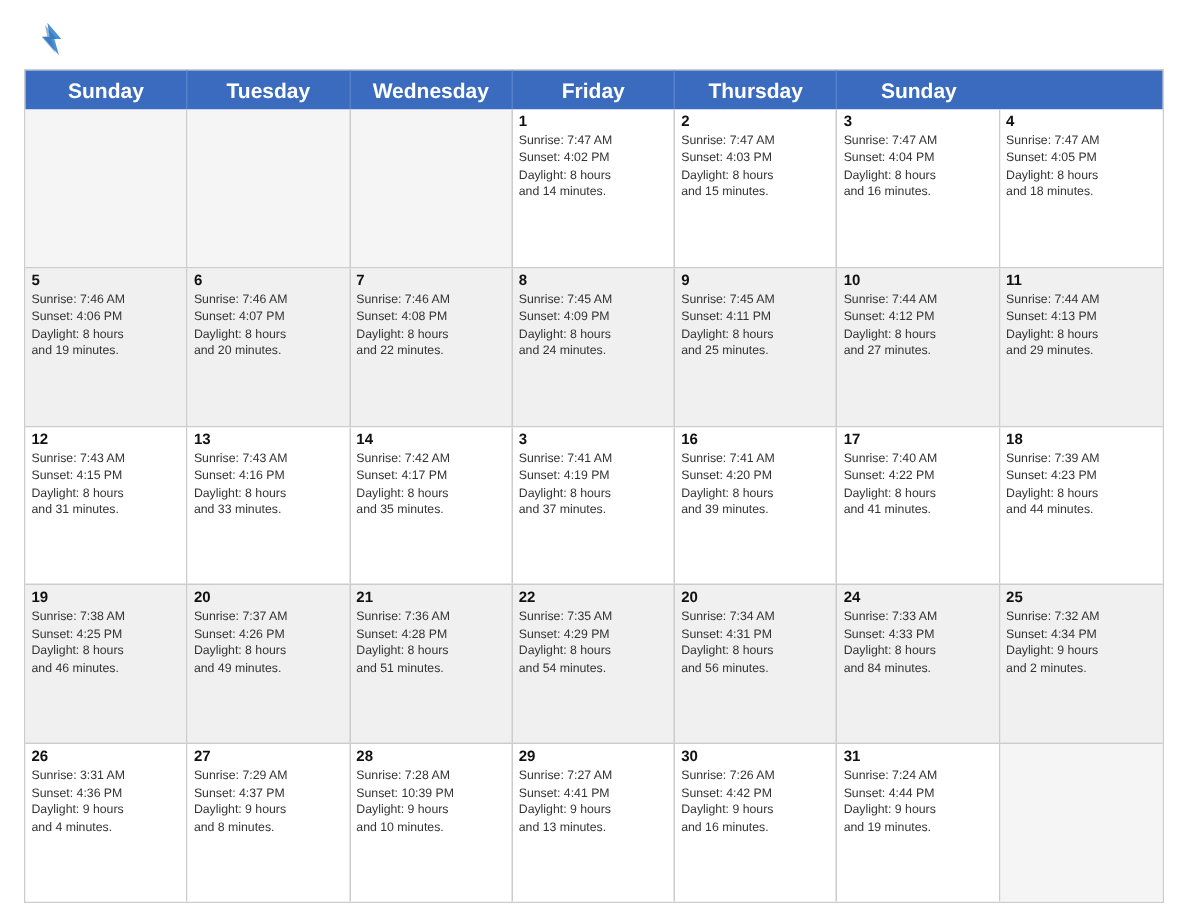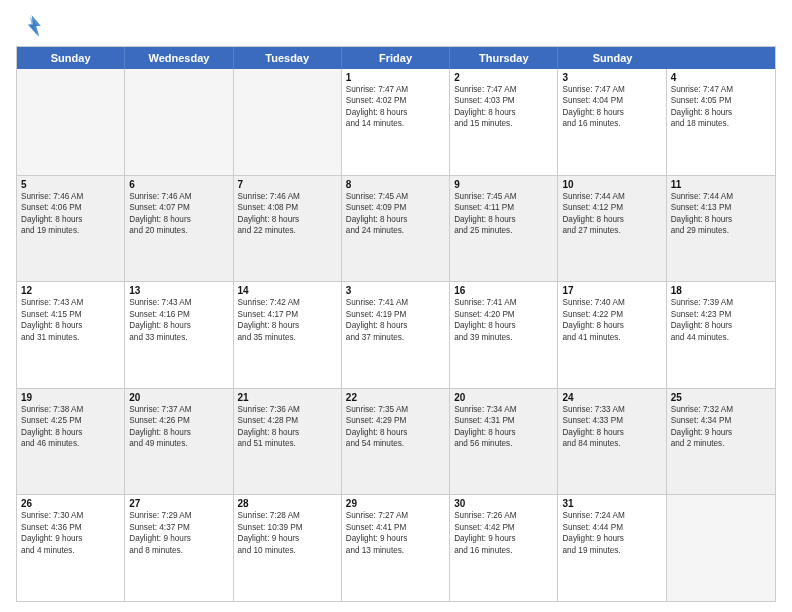--- a/index.html
+++ b/index.html
@@ -59,21 +59,21 @@
       flex-direction: column;
       border: 1px solid #ccc;
     }
     .cal-header-row {
       display: grid;
       grid-template-columns: repeat(7, 1fr);
       background: #3a6bbf;
     }
     .cal-header-cell {
       color: #fff;
-      font-size: 11px;
+      font-size: 14px;
       font-weight: bold;
       padding: 5px 4px;
       text-align: center;
       border-right: 1px solid #5580cc;
     }
     .cal-header-cell:last-child { border-right: none; }
     .cal-body {
       flex: 1;
       display: flex;
       flex-direction: column;
@@ -125,22 +125,22 @@
     </div>
     <div class="title-block">
       <div class="month-title"></div>
       <div class="subtitle"></div>
     </div>
   </div>
 
   <div class="calendar">
     <div class="cal-header-row">
     <div class="cal-header-cell">Sunday</div>
+        <div class="cal-header-cell">Tuesday</div>
         <div class="cal-header-cell">Wednesday</div>
-        <div class="cal-header-cell">Tuesday</div>
         <div class="cal-header-cell">Friday</div>
         <div class="cal-header-cell">Thursday</div>
         <div class="cal-header-cell">Sunday</div>
       </div>
     <div class="cal-body">
     <div class="cal-row">
           <div class="cal-cell empty"></div>
           <div class="cal-cell empty"></div>
           <div class="cal-cell empty"></div>
           <div class="cal-cell">
@@ -321,21 +321,21 @@
             <div class="day-num">25</div>
             <div class="cell-line">Sunrise: 7:32 AM</div>
             <div class="cell-line">Sunset: 4:34 PM</div>
             <div class="cell-line">Daylight: 9 hours</div>
             <div class="cell-line">and 2 minutes.</div>
           </div>
         </div>
         <div class="cal-row">
           <div class="cal-cell">
             <div class="day-num">26</div>
-            <div class="cell-line">Sunrise: 7:30 AM</div>
+            <div class="cell-line">Sunrise: 3:31 AM</div>
             <div class="cell-line">Sunset: 4:36 PM</div>
             <div class="cell-line">Daylight: 9 hours</div>
             <div class="cell-line">and 4 minutes.</div>
           </div>
           <div class="cal-cell">
             <div class="day-num">27</div>
             <div class="cell-line">Sunrise: 7:29 AM</div>
             <div class="cell-line">Sunset: 4:37 PM</div>
             <div class="cell-line">Daylight: 9 hours</div>
             <div class="cell-line">and 8 minutes.</div>

